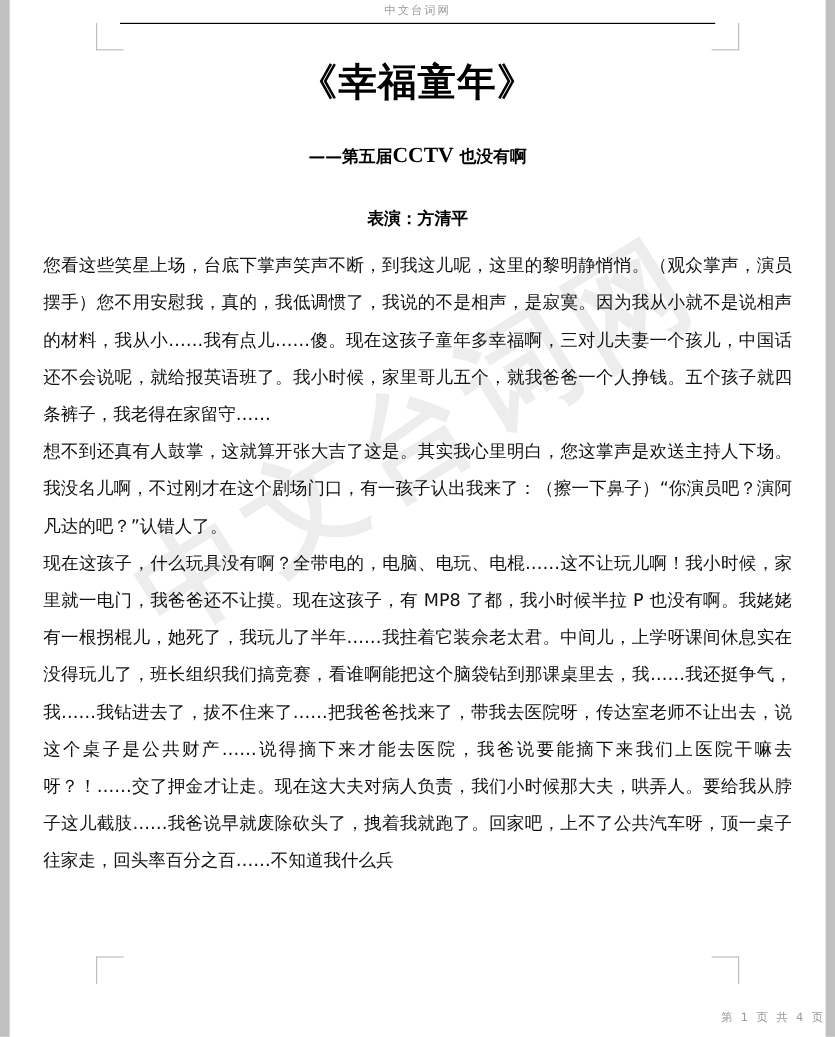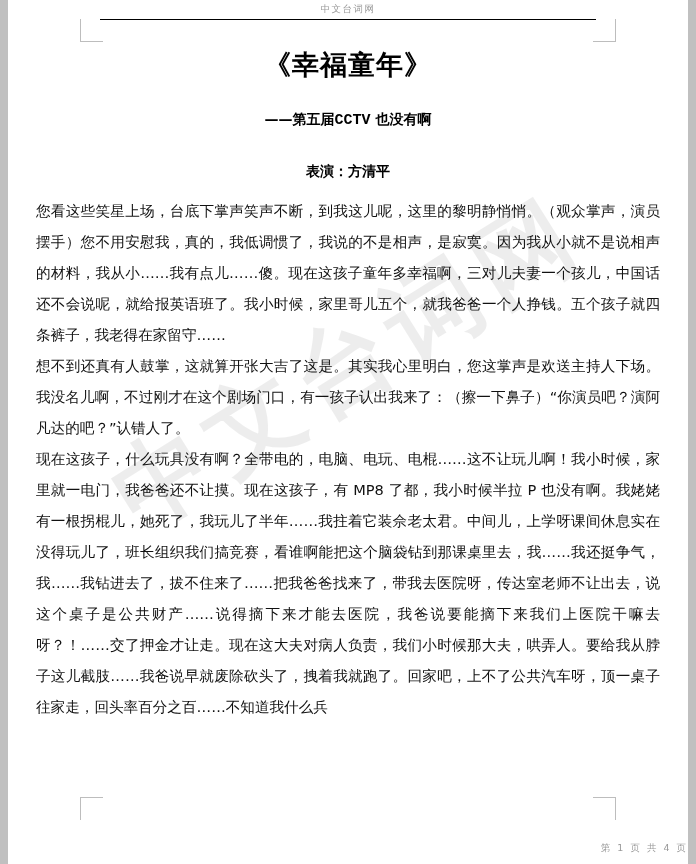--- a/index.html
+++ b/index.html
@@ -100,39 +100,39 @@
     top: 40px;
     left: 0;
     right: 0;
     bottom: 44px;
     padding: 0 14px;
     z-index: 3;
   }
 
   .doc-title {
     text-align: center;
-    font-size: 27px;
+    font-size: 32px;
     font-weight: bold;
     color: #000000;
     margin: 7px 0 0 0;
     letter-spacing: 1px;
     font-family: "DejaVu Serif", "Liberation Serif", serif;
   }
 
   .doc-subtitle {
     text-align: center;
     font-size: 14px;
     font-weight: bold;
     color: #000000;
     margin: 28px 0 0 0;
     letter-spacing: 0px;
   }
   .doc-subtitle .latin {
-    font-family: Liberation Mono, monospace;
-    font-size: 15px;
+    font-family: Liberation Serif, serif;
+    font-size: 18px;
   }
 
   .doc-performer {
     text-align: center;
     font-size: 14px;
     font-weight: bold;
     color: #000000;
     margin: 34px 0 0 0;
   }
 

